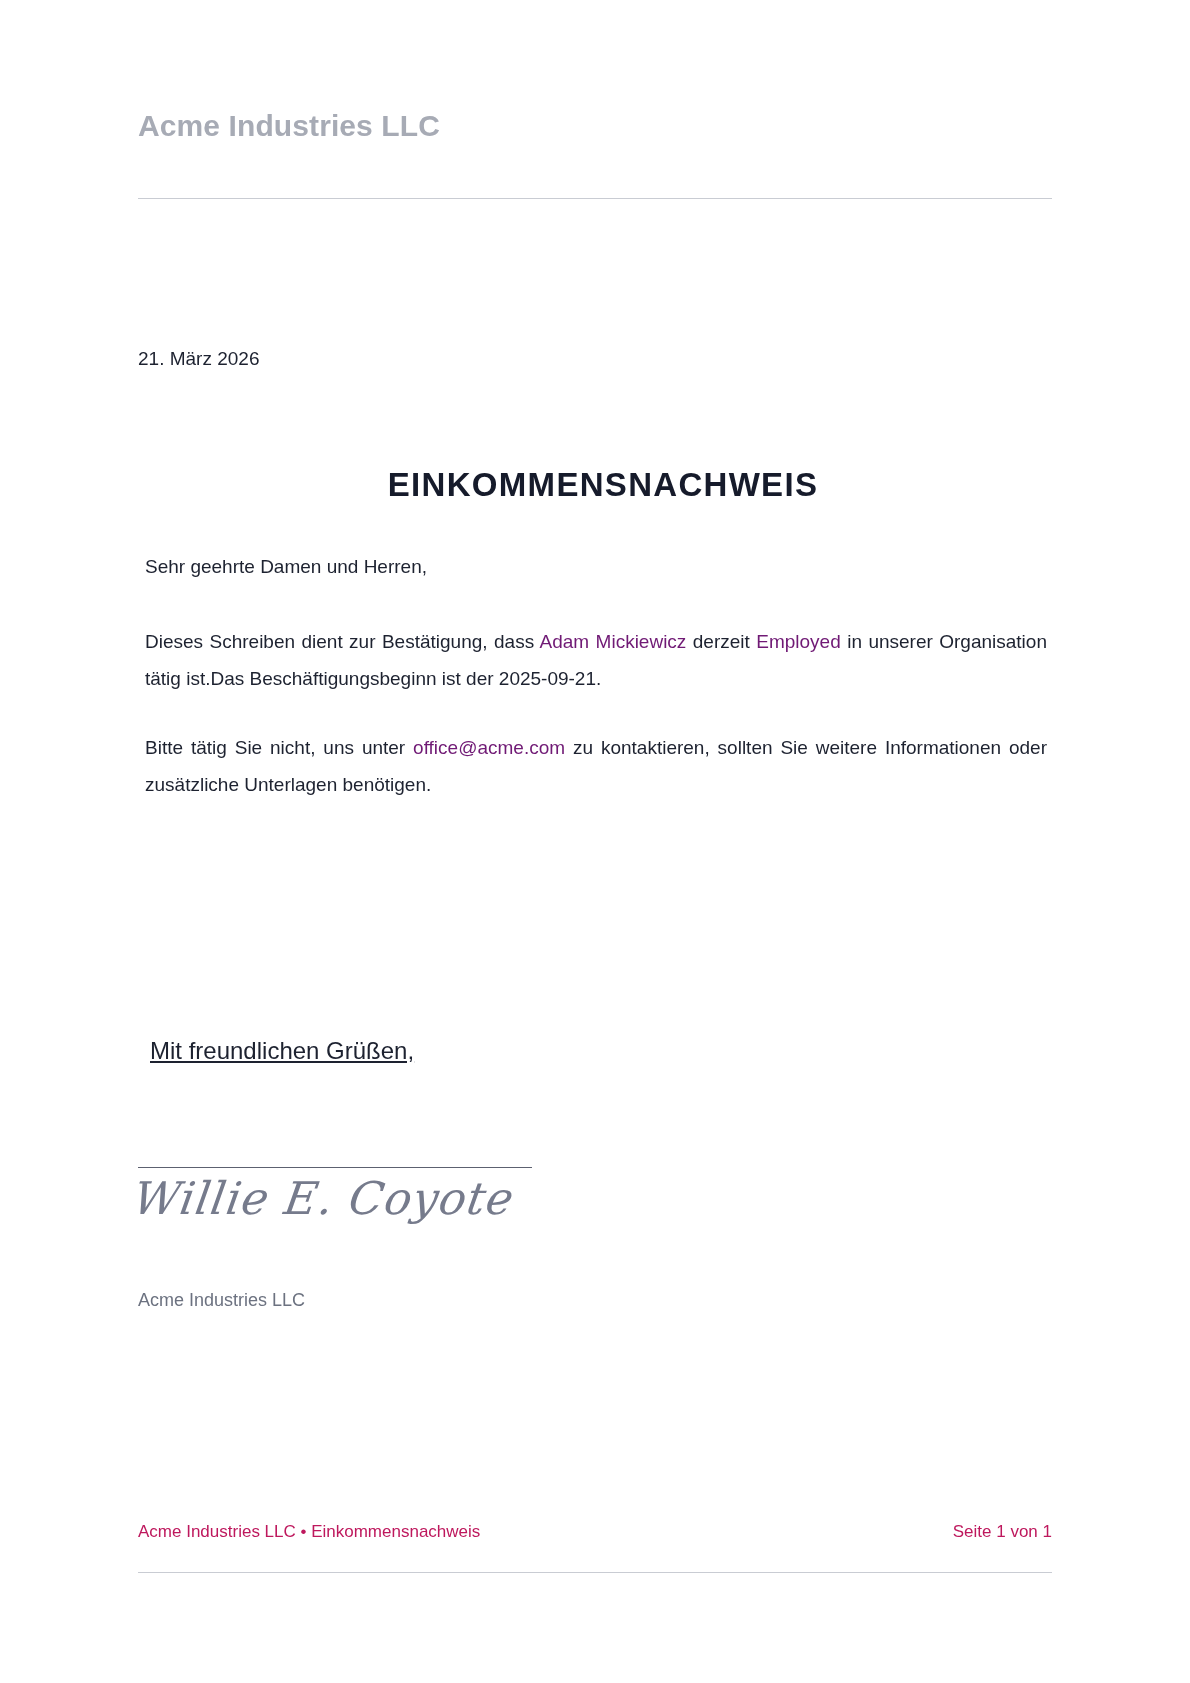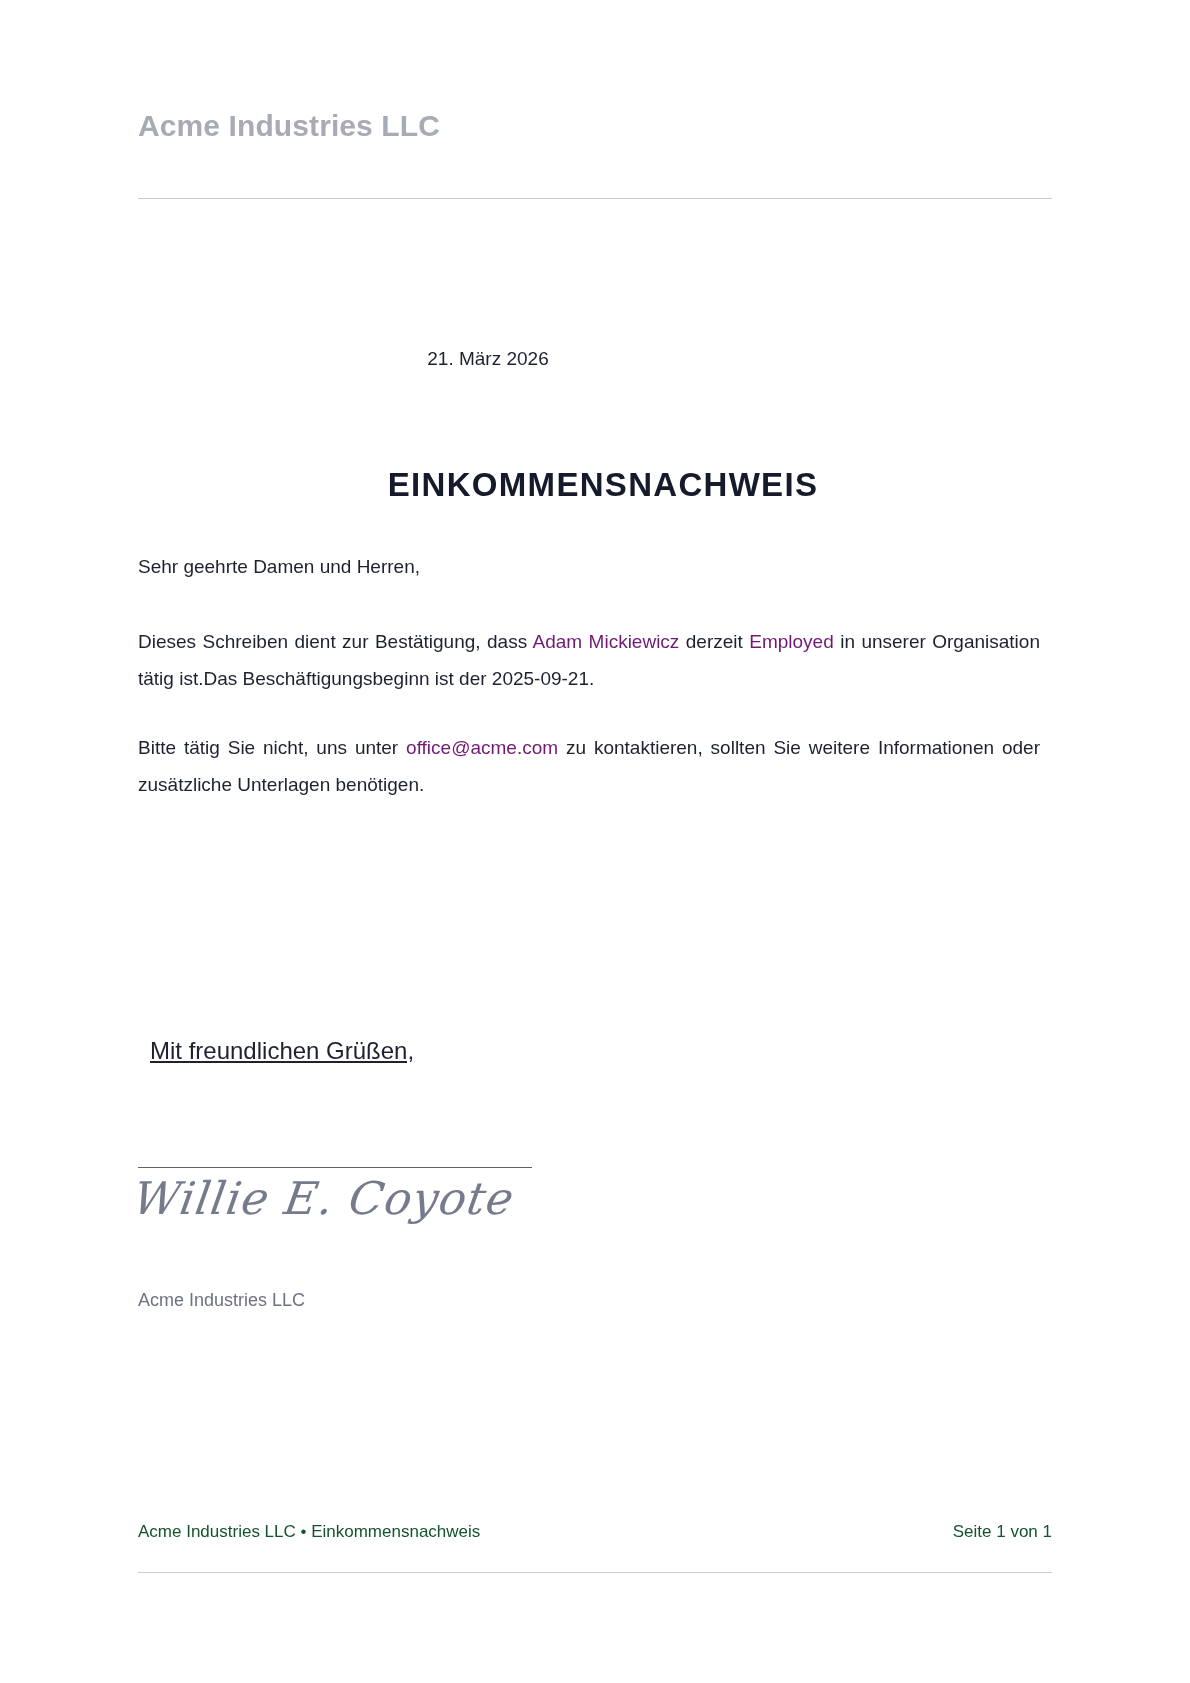--- a/index.html
+++ b/index.html
@@ -48,21 +48,20 @@
 
   
   .meta {
     position: absolute;
     left: 138px;
     top: 342px;
     width: 700px;
     font-size: 19px;
     color: #1d2230;
     line-height: 1.75;
-    text-align: center;
   }
 
   .meta div { white-space: pre; }
 
   
   .doc-title {
     position: absolute;
     left: 138px;
     top: 458px;
     width: 914px;
@@ -70,21 +69,21 @@
     font-size: 33px;
     font-weight: bold;
     color: #161b2b;
     letter-spacing: 1.3px;
     margin: 8px;
   }
 
   
   .body-copy {
     position: absolute;
-    left: 138px;
+    left: 145px;
     top: 548px;
     width: 902px;
     font-size: 19px;
     color: #1d2230;
     line-height: 1.95;
   }
 
   .salutation {
     margin: 0 0 38px 0;
   }
@@ -152,21 +151,21 @@
 
   .footer {
     position: absolute;
     left: 138px;
     top: 1522px;
     width: 914px;
     display: flex;
     justify-content: space-between;
     align-items: center;
     font-size: 17px;
-    color: #14532d;
+    color: #be185d;
   }
 
   .footer-left, .footer-right { white-space: nowrap; }
 </style>
 </head>
 <body>
 
 <div class="page">
 
   <div class="letterhead">

